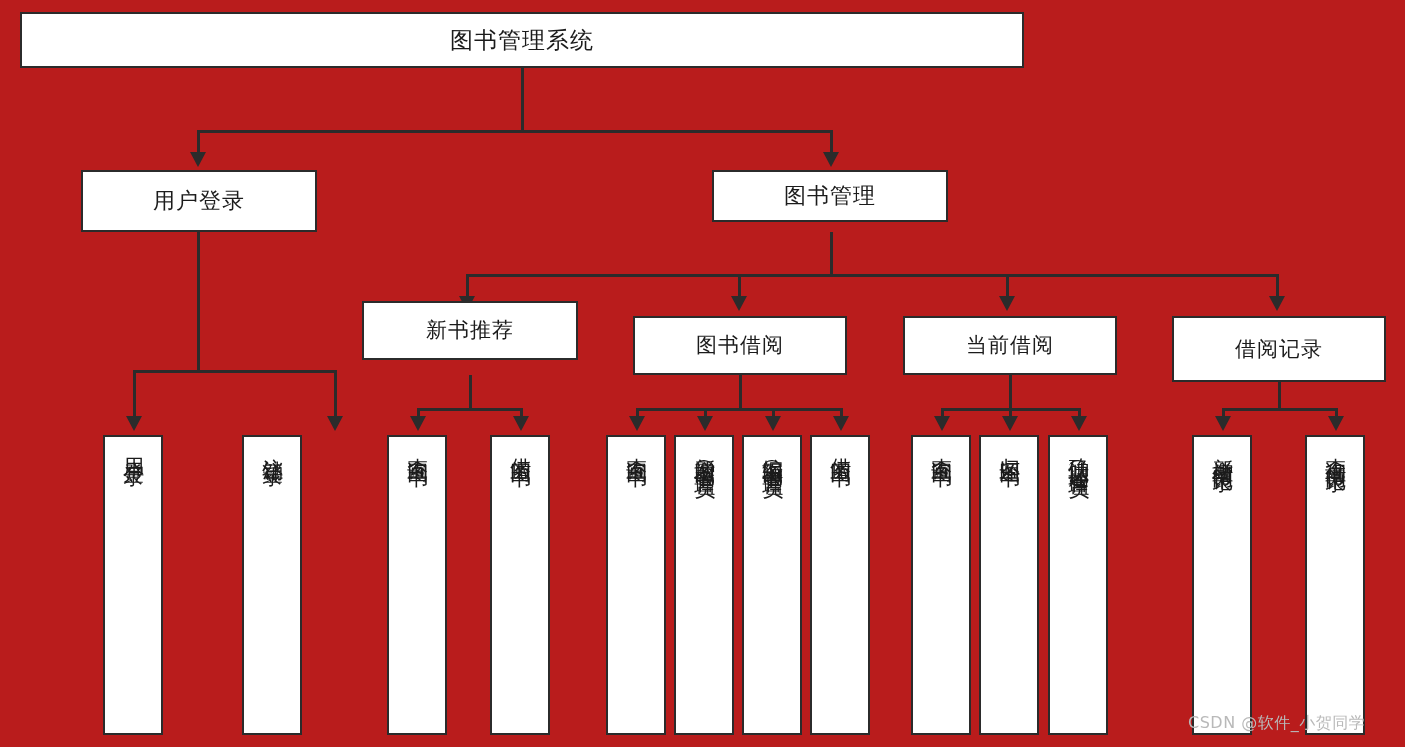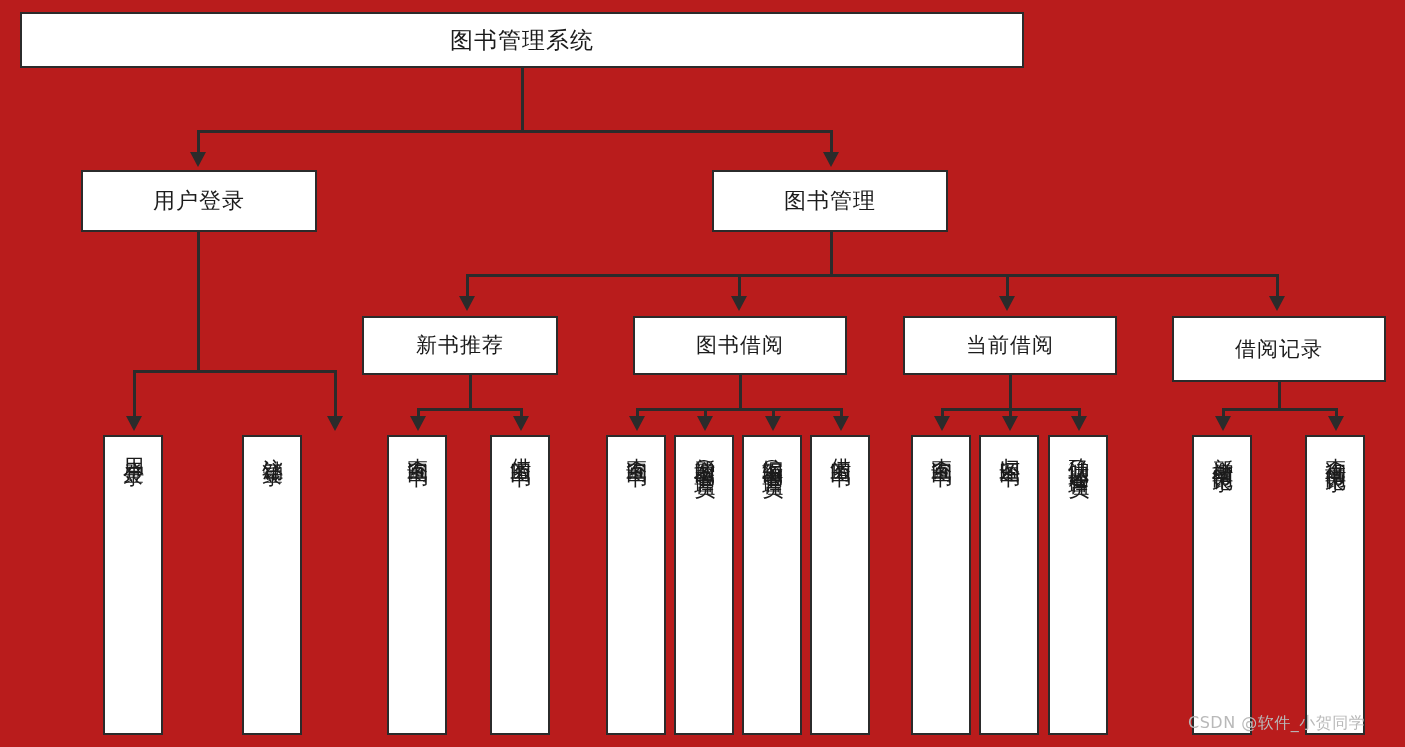--- a/index.html
+++ b/index.html
@@ -90,21 +90,21 @@
   <div class="ln h" style="left:197px;top:130px;width:635px;"></div>
   <div class="ln v" style="left:197px;top:130px;height:24px;"></div>
   <div class="ln v" style="left:830px;top:130px;height:24px;"></div>
   <div class="arw" style="left:190px;top:152px;"></div>
   <div class="arw" style="left:823px;top:152px;"></div>
 
   <div class="node lvl2" style="left:81px;top:170px;width:236px;height:62px;">
     <span class="lbl">用户登录</span>
   </div>
 
-  <div class="node lvl2" style="left:712px;top:170px;width:236px;height:62px;">
+  <div class="node lvl2" style="left:712px;top:170px;width:236px;height:52px;">
     <span class="lbl">图书管理</span>
   </div>
 
   <div class="ln v" style="left:197px;top:232px;height:140px;"></div>
   <div class="ln h" style="left:133px;top:370px;width:203px;"></div>
   <div class="ln v" style="left:133px;top:370px;height:48px;"></div>
   <div class="ln v" style="left:334px;top:370px;height:48px;"></div>
   <div class="arw" style="left:126px;top:416px;"></div>
   <div class="arw" style="left:327px;top:416px;"></div>
 
@@ -112,21 +112,21 @@
   <div class="ln h" style="left:466px;top:274px;width:812px;"></div>
   <div class="ln v" style="left:466px;top:274px;height:24px;"></div>
   <div class="ln v" style="left:738px;top:274px;height:24px;"></div>
   <div class="ln v" style="left:1006px;top:274px;height:24px;"></div>
   <div class="ln v" style="left:1276px;top:274px;height:24px;"></div>
   <div class="arw" style="left:459px;top:296px;"></div>
   <div class="arw" style="left:731px;top:296px;"></div>
   <div class="arw" style="left:999px;top:296px;"></div>
   <div class="arw" style="left:1269px;top:296px;"></div>
 
-  <div class="node lvl3" style="left:362px;top:316px;width:196px;height:59px;">
+  <div class="node lvl3" style="left:362px;top:301px;width:216px;height:59px;">
     <span class="lbl">新书推荐</span>
   </div>
   <div class="node lvl3" style="left:633px;top:316px;width:214px;height:59px;">
     <span class="lbl">图书借阅</span>
   </div>
   <div class="node lvl3" style="left:903px;top:316px;width:214px;height:59px;">
     <span class="lbl">当前借阅</span>
   </div>
   <div class="node lvl3" style="left:1172px;top:316px;width:214px;height:66px;">
     <span class="lbl">借阅记录</span>

